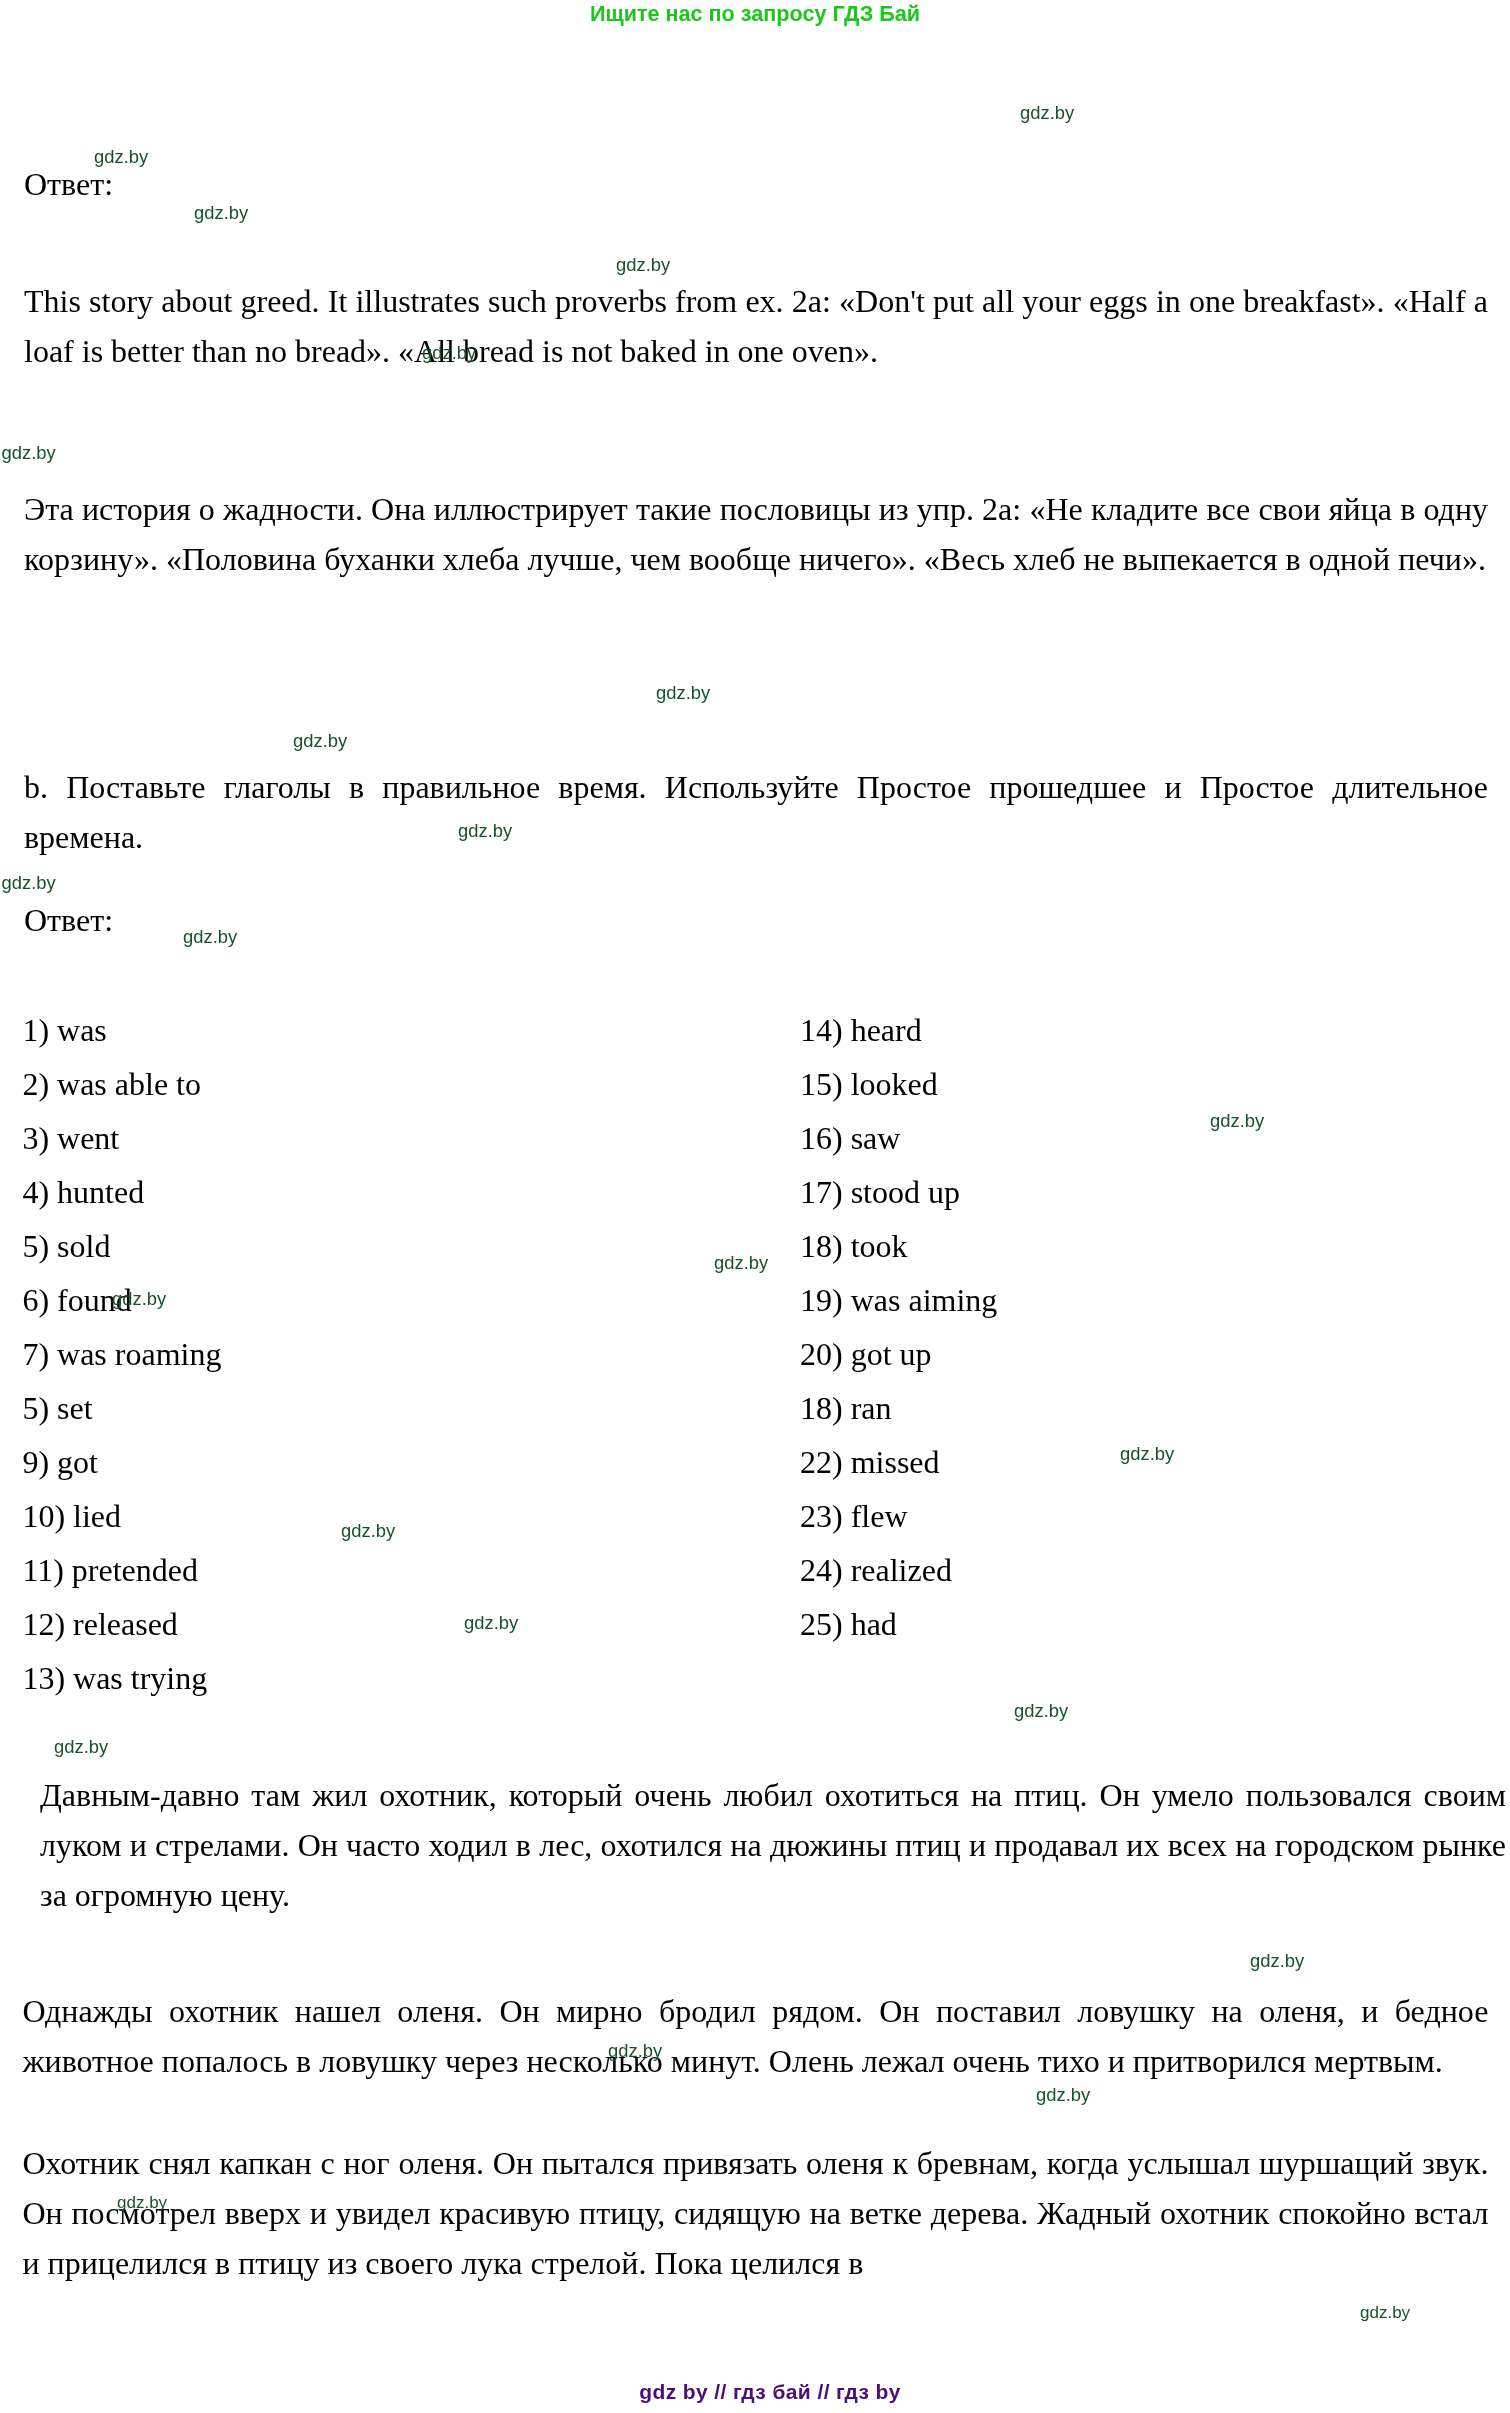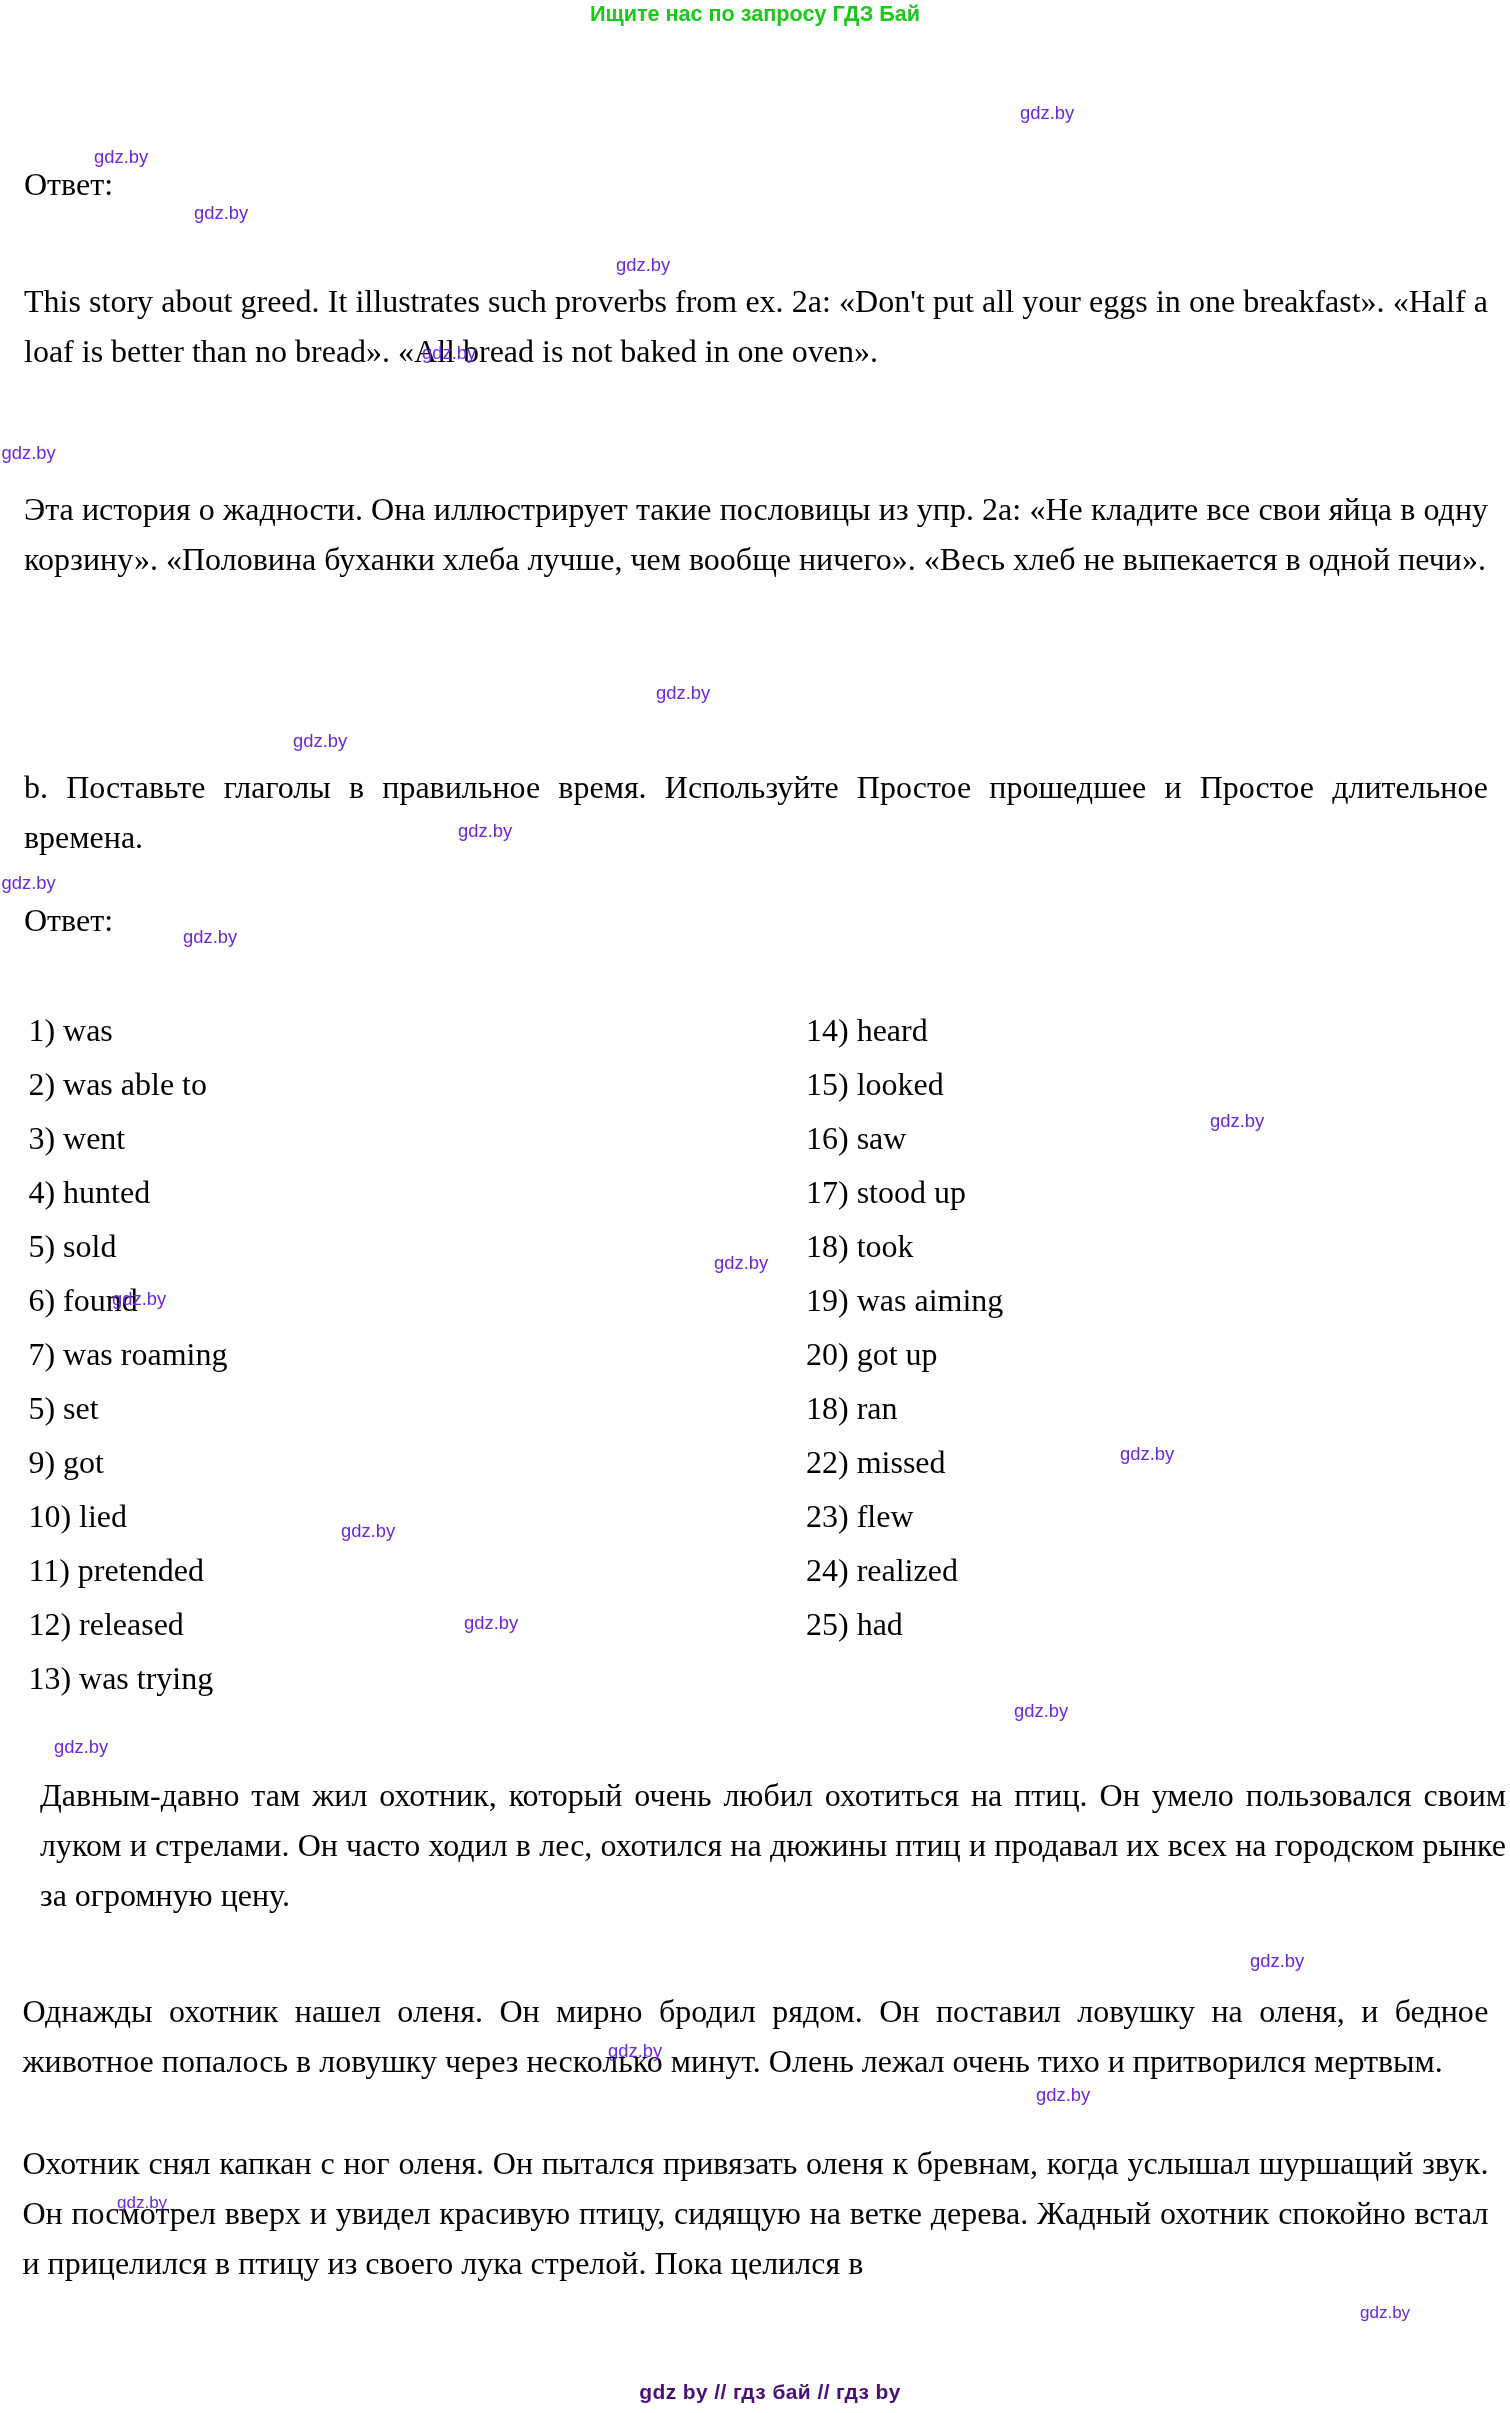--- a/index.html
+++ b/index.html
@@ -75,30 +75,29 @@
   .ans-list {
     position: absolute;
     font-size: 32px;
     line-height: 54px;
     list-style: none;
     margin: 0;
     padding: 0;
   }
   .ans-list li {
     white-space: nowrap;
-    margin-left: 6px;
   }
 
   
   .wm {
     position: absolute;
     font-family: "Liberation Sans", "DejaVu Sans", sans-serif;
     font-size: 18.4px;
     line-height: 18.4px;
-    color: #6d28d9;
+    color: #14532d;
     white-space: nowrap;
     pointer-events: none;
   }
   .wm.sm { font-size: 17px; }
 
   
   .footer {
     position: absolute;
     left: 0;
     width: 1510px;

